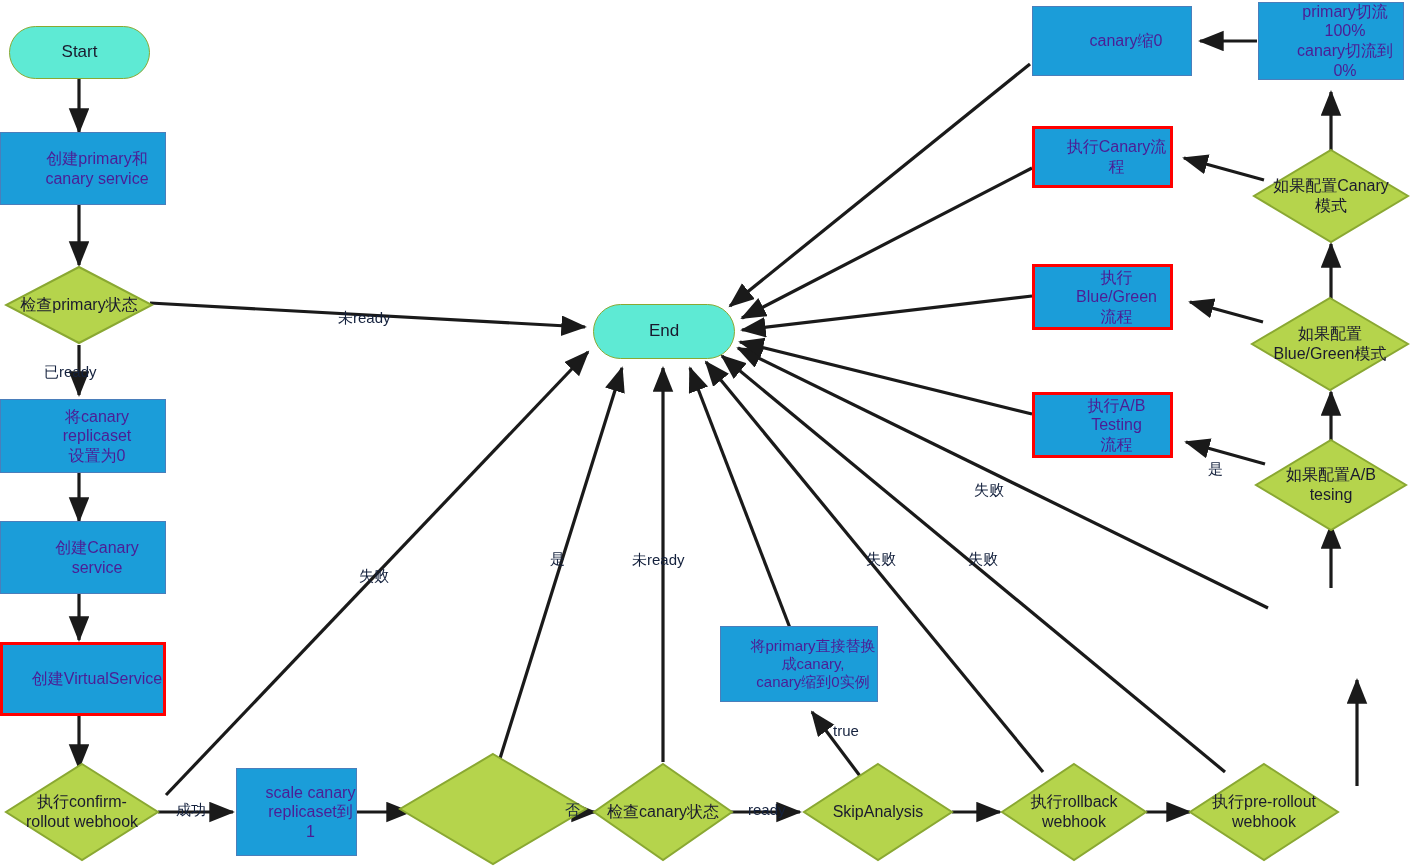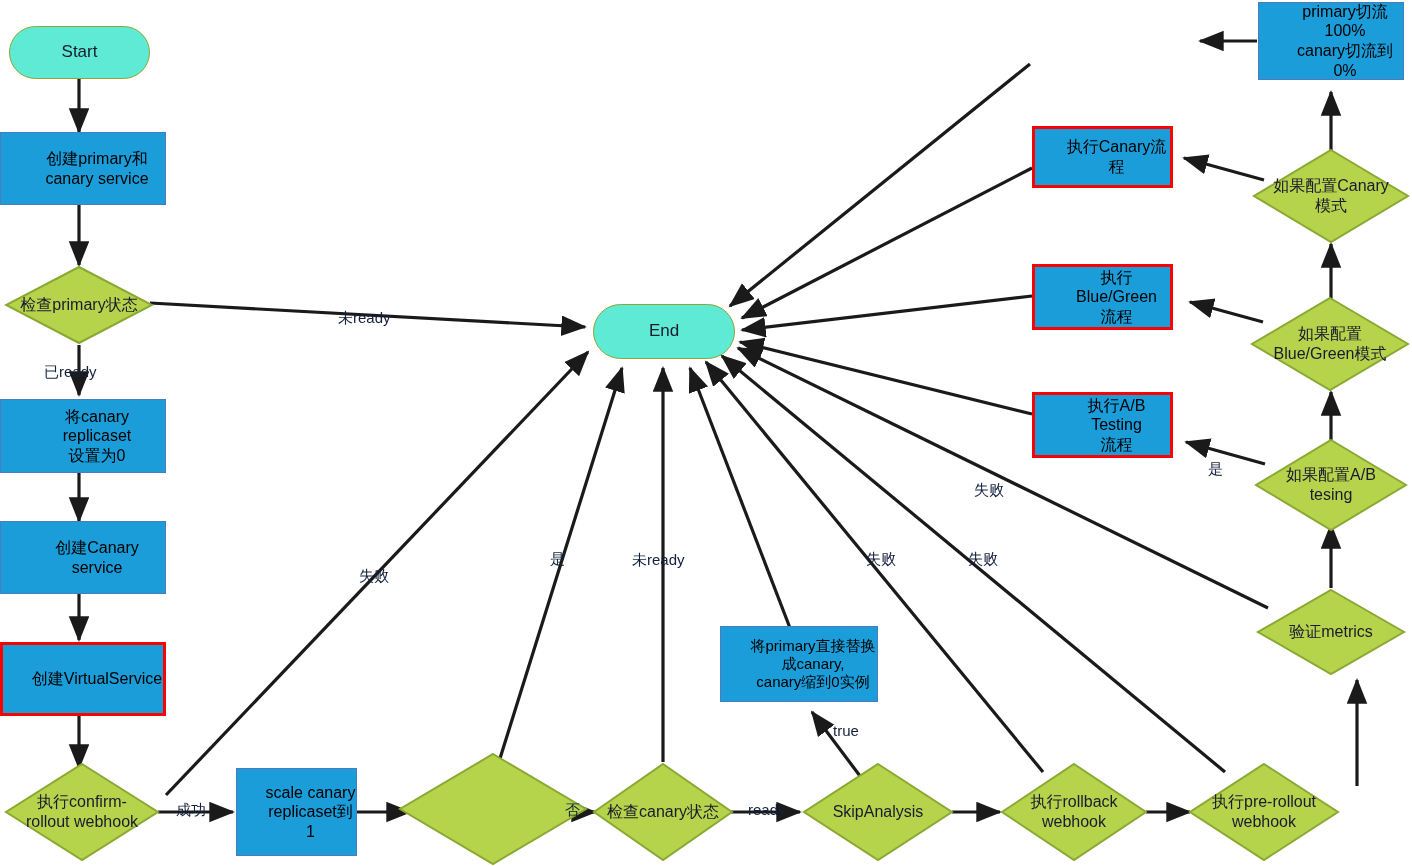--- a/index.html
+++ b/index.html
@@ -3,21 +3,21 @@
 <meta charset="utf-8">
 <style>
   html,body{margin:0;padding:0;background:#ffffff;}
   body{width:1412px;height:866px;font-family:"Liberation Sans","DejaVu Sans",sans-serif;}
   #canvas{position:relative;width:1412px;height:866px;overflow:hidden;background:#fff;}
   #edges{position:absolute;left:0;top:0;width:1412px;height:866px;}
 
   .node{position:absolute;box-sizing:border-box;display:flex;align-items:center;justify-content:center;text-align:center;line-height:1.22;}
 
   
-  .rect{background:#1b9dd9;border:1px solid #4a7ebb;color:#000000;font-size:16px;padding-left:28px;}
+  .rect{background:#1b9dd9;border:1px solid #4a7ebb;color:#4c1d95;font-size:16px;padding-left:28px;}
   .rect.hl{border:3px solid #ff0000;}
 
   
   .diamond{color:#1a1a2e;font-size:16px;align-items:center;}
   .diamond .dshape{position:absolute;left:0;top:0;width:100%;height:100%;}
   .diamond .dlabel{position:relative;z-index:2;padding:0 4px;}
 
   
   .stadium{background:#5eead4;border:1px solid #8aa832;border-radius:999px;color:#1a1a2e;font-size:17px;}
 
@@ -171,26 +171,20 @@
     <span class="dlabel ml">执行rollback<br>webhook</span>
   </div>
 
   <div class="node diamond" style="left:1188px;top:762px;width:152px;height:100px;">
     <svg class="dshape" viewBox="0 0 152 100" preserveAspectRatio="none">
       <polygon points="76,2 150,50 76,98 2,50" fill="#b5d44c" stroke="#8aa832" stroke-width="2"></polygon>
     </svg>
     <span class="dlabel ml">执行pre-rollout<br>webhook</span>
   </div>
 
-  <div class="node diamond" style="left:1256px;top:588px;width:150px;height:88px;">
-    <svg class="dshape" viewBox="0 0 150 88" preserveAspectRatio="none">
-      <polygon points="75,2 148,44 75,86 2,44" fill="#b5d44c" stroke="#8aa832" stroke-width="2"></polygon>
-    </svg>
-    <span class="dlabel ml">验证metrics</span>
-  </div>
 
   <div class="node diamond" style="left:1254px;top:438px;width:154px;height:94px;">
     <svg class="dshape" viewBox="0 0 154 94" preserveAspectRatio="none">
       <polygon points="77,2 152,47 77,92 2,47" fill="#b5d44c" stroke="#8aa832" stroke-width="2"></polygon>
     </svg>
     <span class="dlabel ml">如果配置A/B<br>tesing</span>
   </div>
 
   <div class="node diamond" style="left:1250px;top:296px;width:160px;height:96px;">
     <svg class="dshape" viewBox="0 0 160 96" preserveAspectRatio="none">
@@ -215,20 +209,23 @@
   </div>
 
   <div class="node rect hl" style="left:1032px;top:126px;width:141px;height:62px;">
     <span class="ml">执行Canary流程</span>
   </div>
 
   <div class="node rect" style="left:1258px;top:2px;width:146px;height:78px;">
     <span class="ml">primary切流<br>100%<br>canary切流到0%</span>
   </div>
 
+  <div class="node rect" style="left:1032px;top:6px;width:160px;height:70px;">
+    <span class="ml">canary缩0</span>
+  </div>
 
   <div class="node stadium" style="left:593px;top:304px;width:142px;height:55px;">
     <span>End</span>
   </div>
 
   <div class="elabel cn" style="left:338px;top:309px;">未ready</div>
   <div class="elabel cn" style="left:44px;top:363px;">已ready</div>
   <div class="elabel cn" style="left:176px;top:801px;">成功</div>
   <div class="elabel cn" style="left:359px;top:567px;">失败</div>
   <div class="elabel cn" style="left:550px;top:550px;">是</div>

